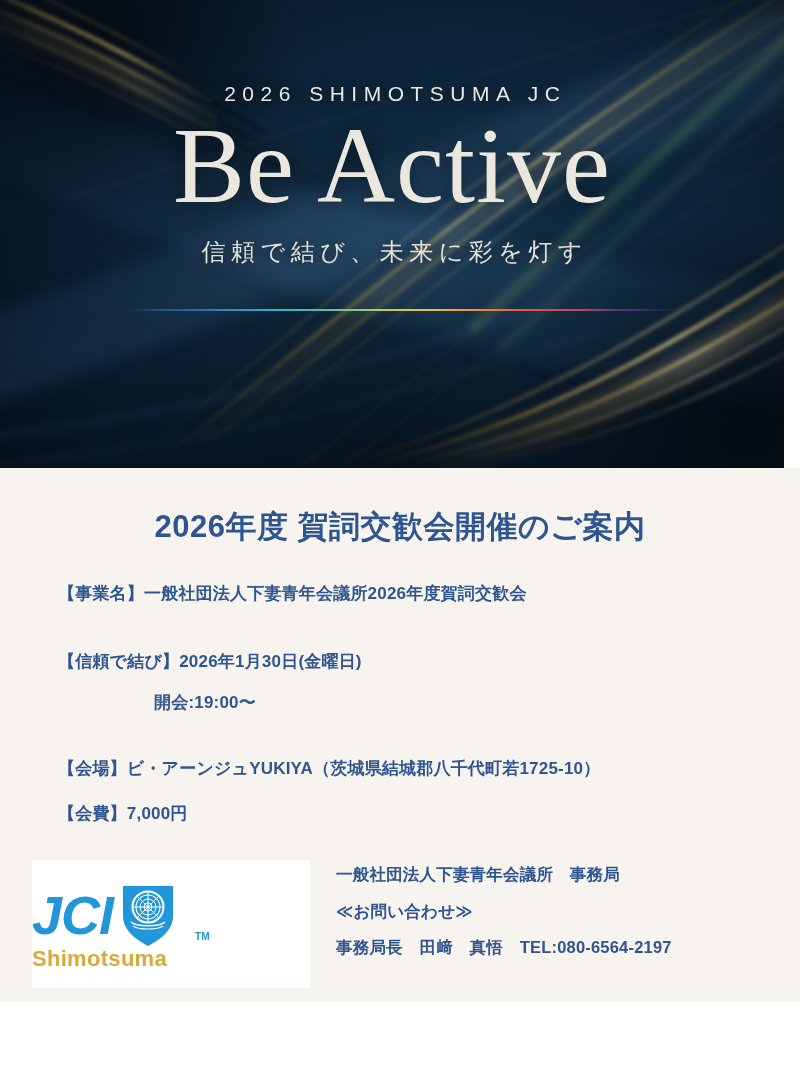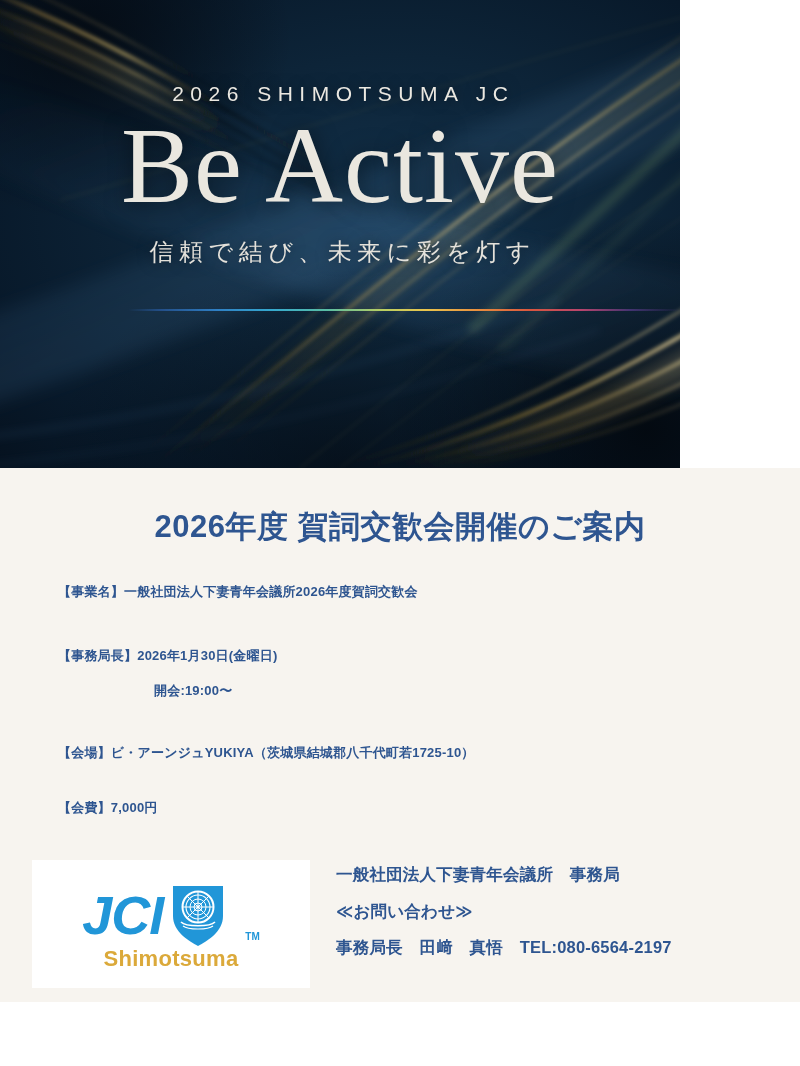--- a/index.html
+++ b/index.html
@@ -11,21 +11,21 @@
     width: 800px;
     height: 1066px;
     font-family: "Liberation Sans", "DejaVu Sans", sans-serif;
     overflow: hidden;
     position: relative;
   }
 
   
   .hero {
     position: relative;
-    width: 680px;
+    width: 784px;
     height: 468px;
     overflow: hidden;
     background:
       radial-gradient(ellipse 620px 420px at 58% 46%, #123049 0%, #0d2438 38%, #08192a 68%, #040d18 100%);
   }
   .hero-bg-tint {
     position: absolute;
     inset: 0;
     background:
       radial-gradient(ellipse 300px 260px at 12% 8%, rgba(4,9,16,.85) 0%, rgba(4,9,16,0) 70%),
@@ -113,48 +113,47 @@
     font-size: 31px;
     font-weight: 700;
     color: #2e5590;
     letter-spacing: .5px;
   }
   .body-block {
     padding: 0 0 0 58px;
   }
   .line {
     color: #2e5590;
-    font-size: 13px;
+    font-size: 17px;
     font-weight: 700;
     letter-spacing: .2px;
     line-height: 1.2;
   }
   .line-sessionname { margin-top: 36px; }
   .line-datetime    { margin-top: 48px; }
   .line-indent      { margin-top: 20px; padding-left: 96px; }
   .line-venue       { margin-top: 46px; }
-  .line-fee         { margin-top: 40px; }
+  .line-fee         { margin-top: 24px; }
 
   
   .footer {
     position: absolute;
     left: 0; right: 0;
     bottom: 0;
     height: 150px;
   }
   .logo-card {
     position: absolute;
     left: 32px;
     top: 8px;
     width: 278px;
     height: 128px;
     background: #ffffff;
     display: flex;
     flex-direction: column;
-    align-items: center;
     justify-content: center;
   }
   .logo-row {
     display: flex;
     align-items: center;
     gap: 6px;
     margin-top: 6px;
   }
   .logo-jci {
     font-family: "Liberation Sans", sans-serif;
@@ -309,21 +308,21 @@
   <div class="rainbow-rule"></div>
 </section>
 
 <section class="content">
 
   <h2 class="doc-title">2026年度 賀詞交歓会開催のご案内</h2>
 
   <div class="body-block">
     <div class="line line-sessionname">【事業名】一般社団法人下妻青年会議所2026年度賀詞交歓会</div>
 
-    <div class="line line-datetime">【事務局長】2026年1月30日(金曜日)</div>
+    <div class="line line-datetime">【信頼で結び】2026年1月30日(金曜日)</div>
     <div class="line line-indent">開会:19:00〜</div>
 
     <div class="line line-venue">【会場】ビ・アーンジュYUKIYA（茨城県結城郡八千代町若1725-10）</div>
 
     <div class="line line-fee">【会費】7,000円</div>
   </div>
 
   <div class="footer">
 
     <div class="logo-card">

